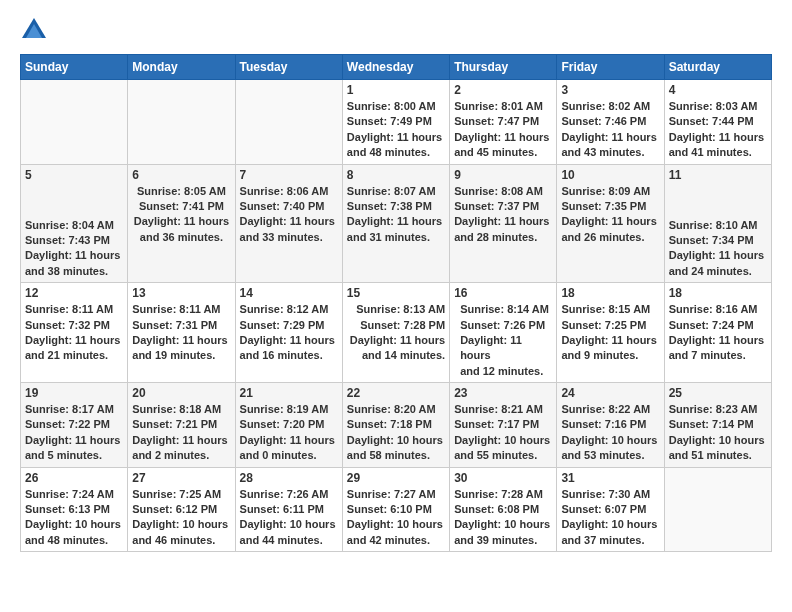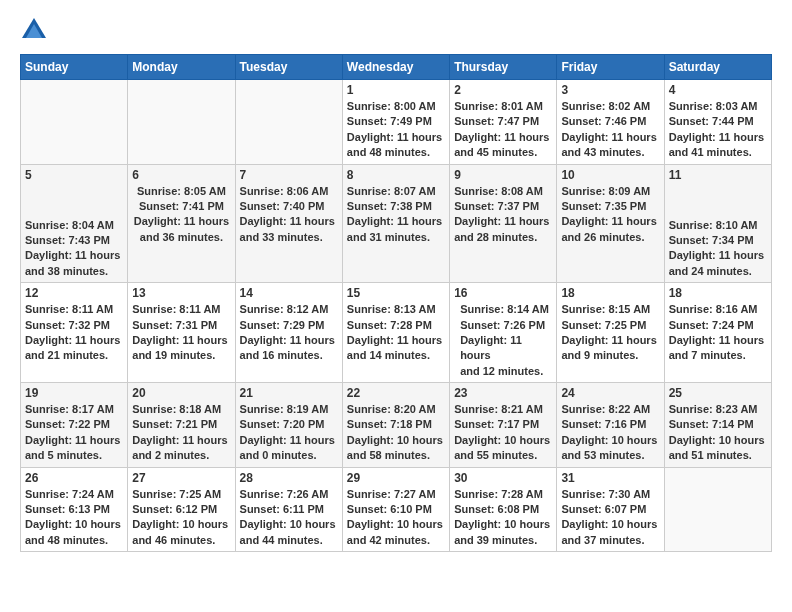--- a/index.html
+++ b/index.html
@@ -238,21 +238,21 @@
           </td>
           <td>
             <span class="day-number">14</span>
             <div class="day-info" style="white-space: pre-line;">Sunrise: 8:12 AM
 Sunset: 7:29 PM
 Daylight: 11 hours
 and 16 minutes.</div>
           </td>
           <td>
             <span class="day-number">15</span>
-            <div class="day-info" style="white-space: pre-line;">Sunrise: 8:13 AM
+            <div class="day-info" style="white-space: pre-line; text-align: right;">Sunrise: 8:13 AM
 Sunset: 7:28 PM
 Daylight: 11 hours
 and 14 minutes.</div>
           </td>
           <td>
             <span class="day-number">16</span>
             <div class="day-info" style="white-space: pre-line; margin-left: 6px;">Sunrise: 8:14 AM
 Sunset: 7:26 PM
 Daylight: 11 hours
 and 12 minutes.</div>

